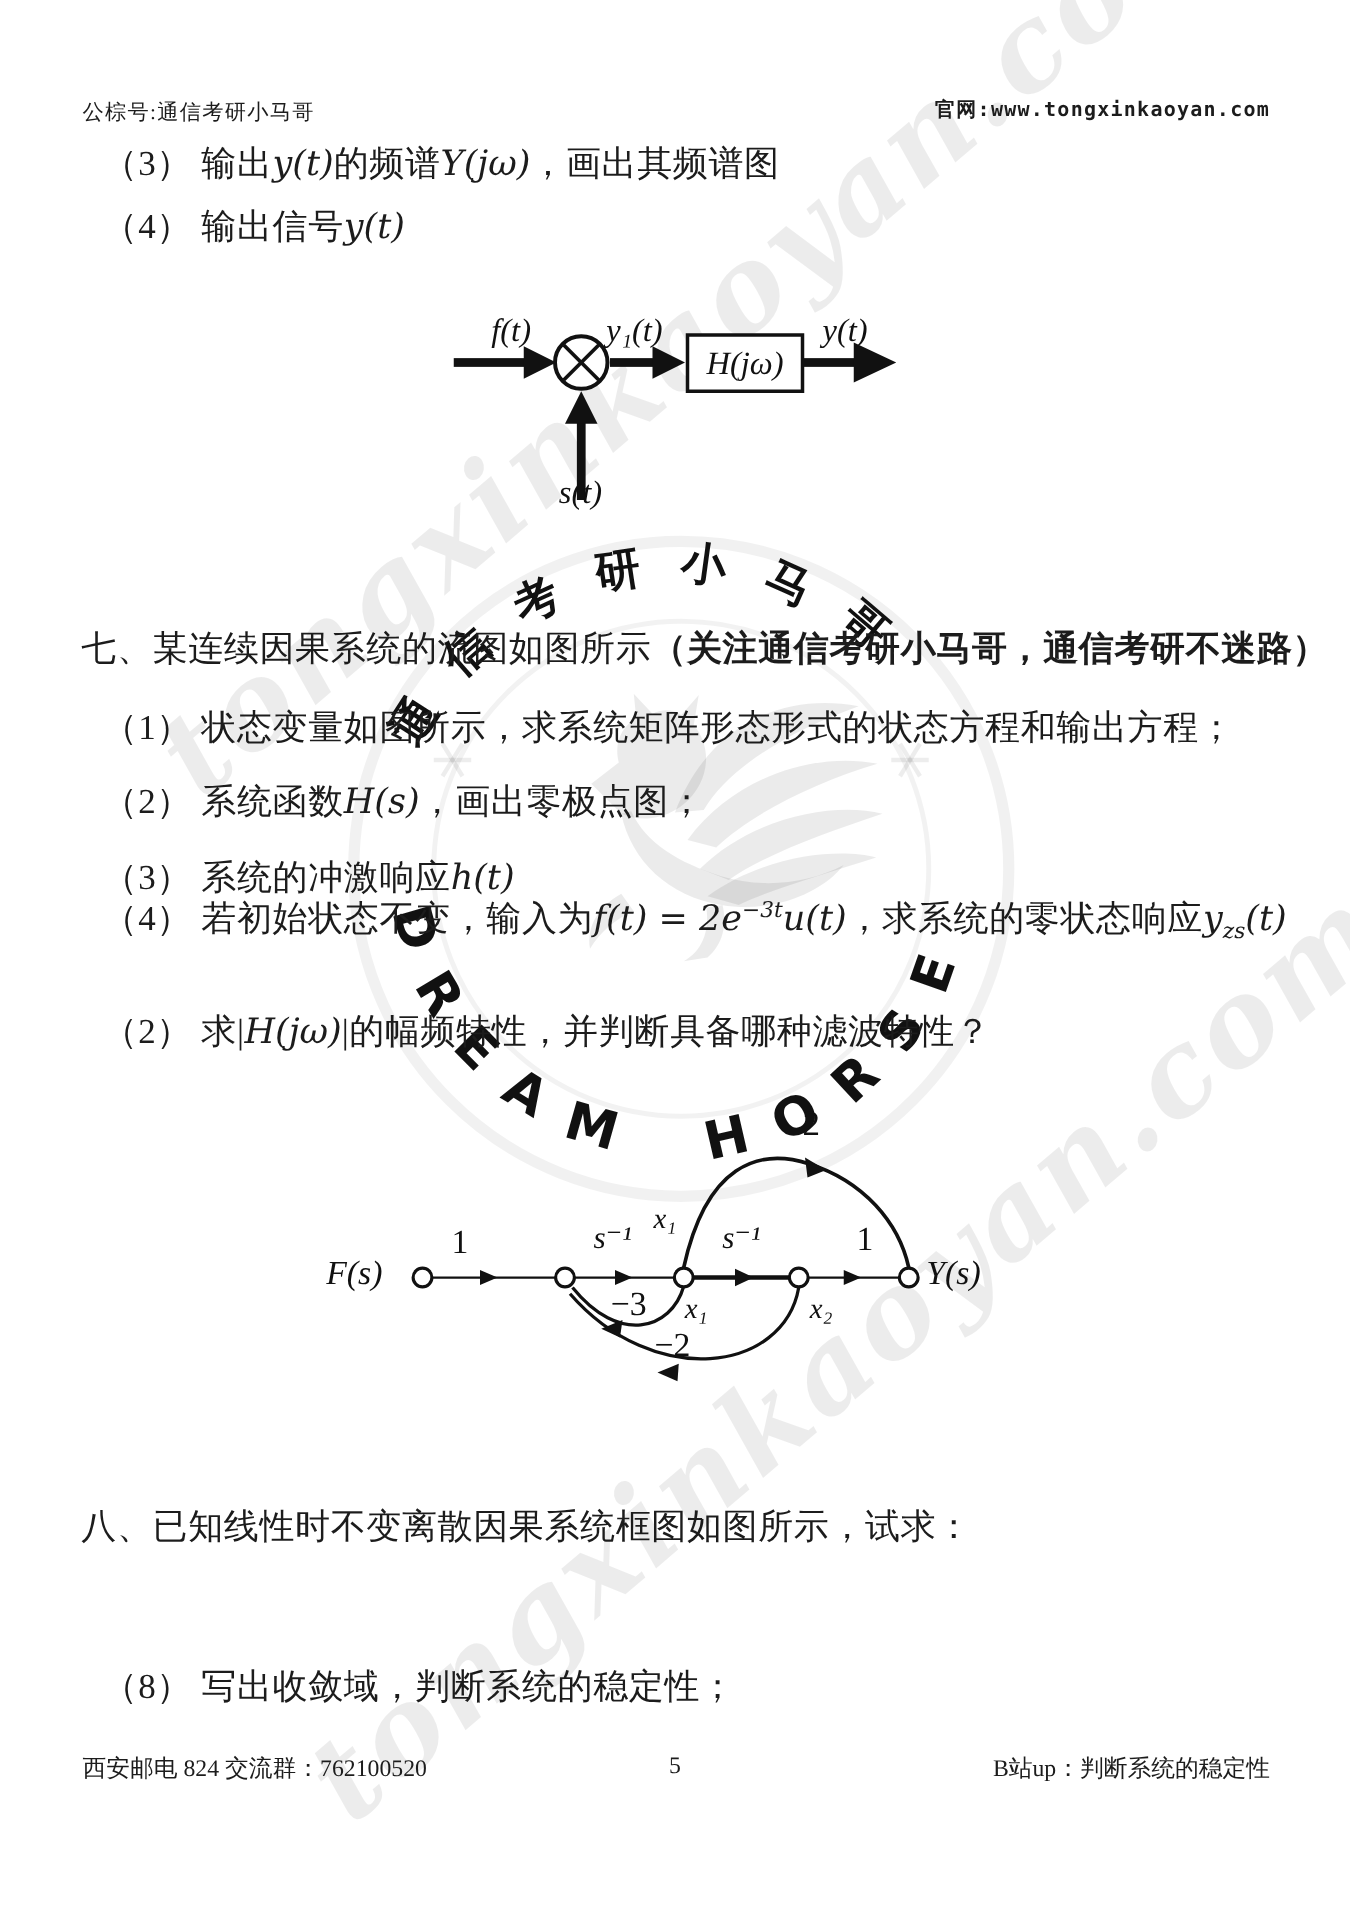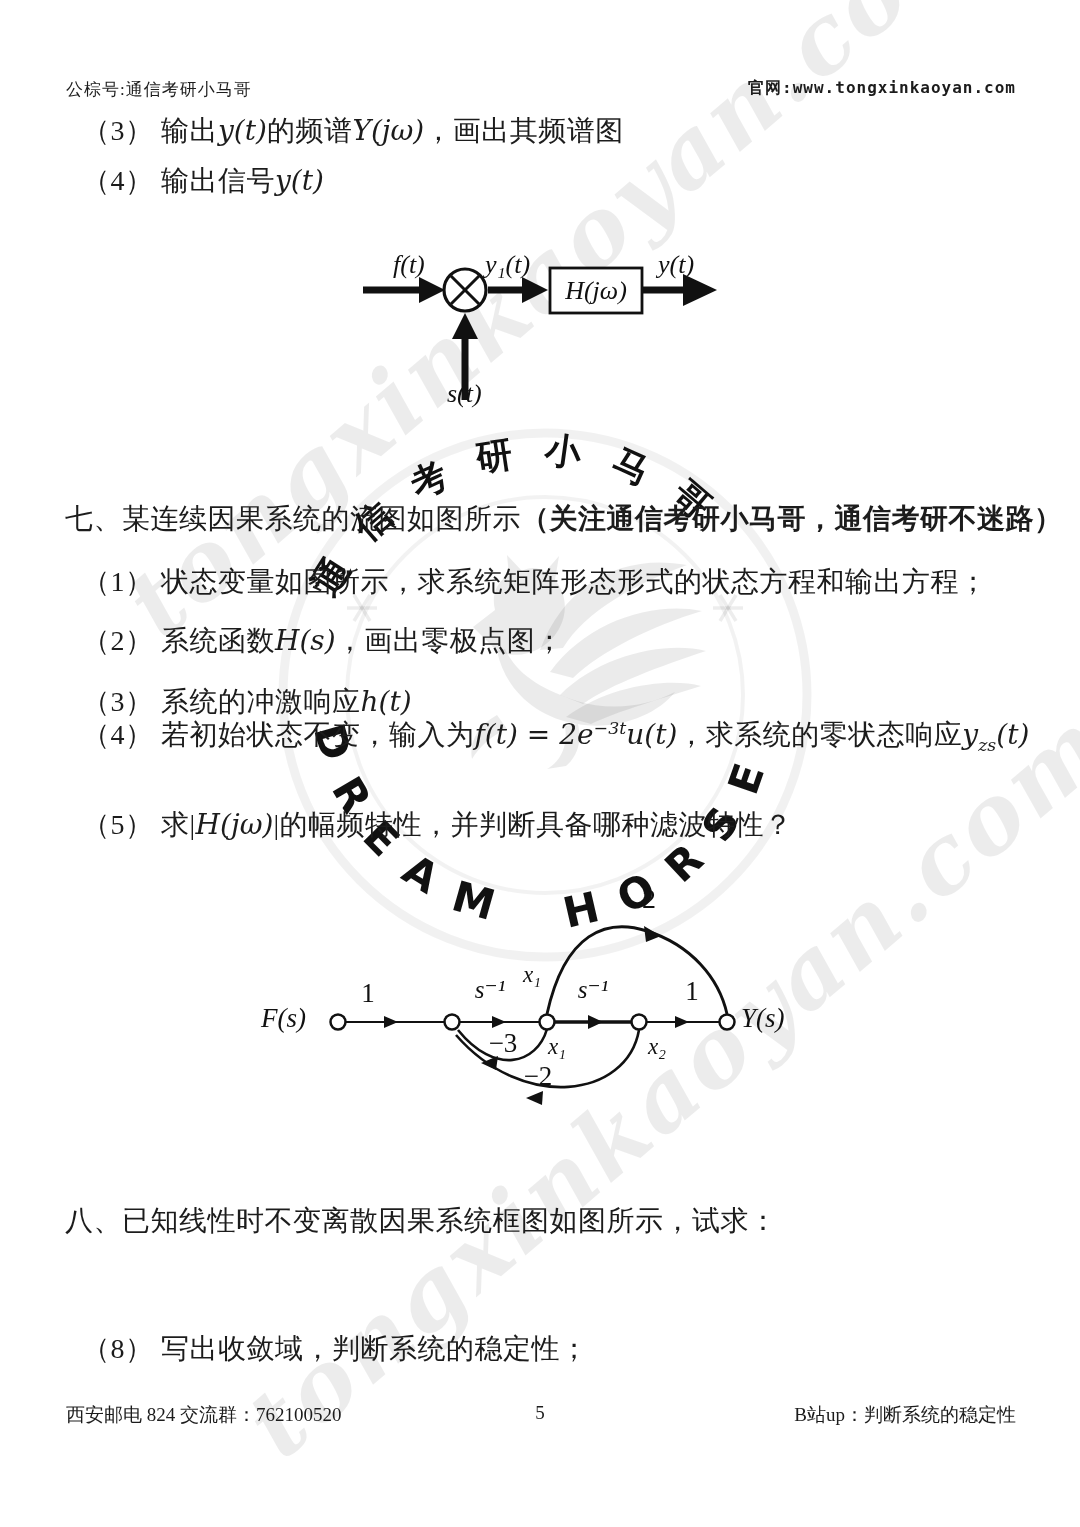--- a/index.html
+++ b/index.html
@@ -100,21 +100,21 @@
       <rect x="106.5" y="95" width="7" height="65" fill="#111"></rect>
       <polygon points="97,99 110,73 123,99" fill="#111"></polygon>
       <text x="92" y="162" font-size="26" font-style="italic">s(t)</text>
     </svg>
 
     <div class="line" style="left:65px;top:500px;"><span>七、某连续因果系统的流图如图所示</span><span class="bold">（关注通信考研小马哥，通信考研不迷路）</span></div>
     <div class="line" style="left:82px;top:563px;"><span>（1） 状态变量如图所示，求系统矩阵形态形式的状态方程和输出方程；</span></div>
     <div class="line" style="left:82px;top:622px;"><span>（2） 系统函数</span><span class="mi">H(s)</span><span>，画出零极点图；</span></div>
     <div class="line" style="left:82px;top:683px;text-align:right;"><span>（3） 系统的冲激响应</span><span class="mi">h(t)</span></div>
     <div class="line" style="left:82px;top:716px;text-align:center;"><span>（4） 若初始状态不变，输入为</span><span class="mi">f(t) = 2e</span><sup class="mi">−3t</sup><span class="mi">u(t)</span><span>，求系统的零状态响应</span><span class="mi">y</span><sub class="mi">zs</sub><span class="mi">(t)</span></div>
-    <div class="line" style="left:82px;top:806px;"><span>（5） 求|</span><span class="mi">H(jω)</span><span>|的幅频特性，并判断具备哪种滤波特性？</span></div>
+    <div class="line" style="left:82px;top:806px;"><span>（2） 求|</span><span class="mi">H(jω)</span><span>|的幅频特性，并判断具备哪种滤波特性？</span></div>
 
     <svg class="diag" style="left:255px;top:880px;" width="550" height="250" viewBox="0 0 550 250">
 
       <line x1="83" y1="142" x2="472" y2="142" stroke="#111" stroke-width="1.8"></line>
       <line x1="292" y1="142" x2="384" y2="142" stroke="#111" stroke-width="3.6"></line>
 
       <path d="M292,134 C310,52 352,38 392,51 C436,65 464,98 472,134" fill="none" stroke="#111" stroke-width="2.9"></path>
       <polygon points="406,56 389,46 391,62" fill="#111"></polygon>
 
       <path d="M292,149 C282,184 240,196 203,150" fill="none" stroke="#111" stroke-width="2.6"></path>

